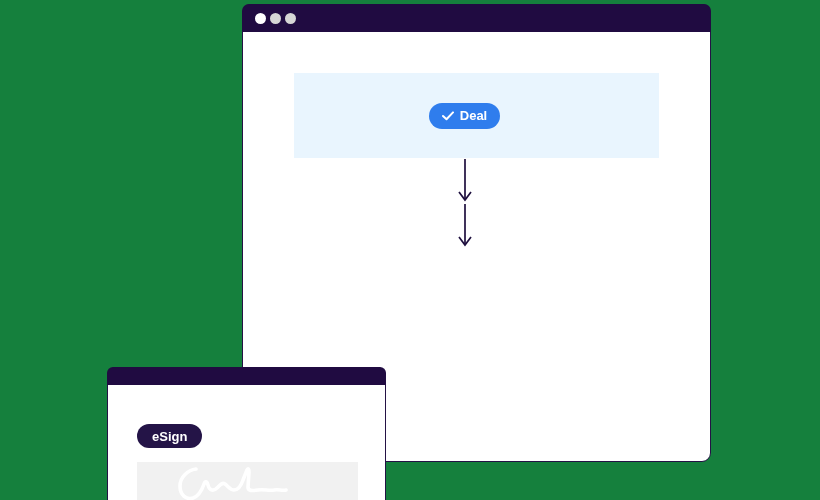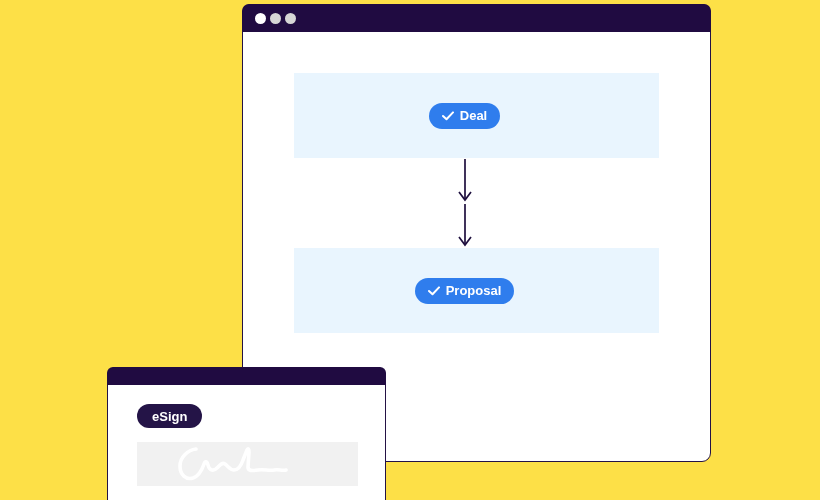--- a/index.html
+++ b/index.html
@@ -1,18 +1,18 @@
 <!DOCTYPE html>
 <html><head>
 <meta charset="utf-8">
 <style>
   html,body{margin:0;padding:0;}
   .canvas{
     position:relative;width:820px;height:500px;overflow:hidden;
-    background:#fde047;
+    background:#15803d;
     font-family:"Liberation Sans", sans-serif;
   }
   .window{position:absolute;border-radius:9px;background:#ffffff;
     border:1.5px solid #241245;box-sizing:border-box;}
   .titlebar{background:#200b41;display:flex;align-items:center;
     border-radius:7px 7px 0 0;margin:-1px -1px 0 -1px;}
   .main-window{left:242px;top:4px;width:469px;height:458px;}
   .main-window .titlebar{height:28px;padding-left:13px;gap:4px;}
   .dot{width:11px;height:11px;border-radius:50%;display:inline-block;}
   .dot1{background:#ffffff;}
@@ -26,21 +26,21 @@
     padding:0 13px;border:none;border-radius:13px;background:#2f7ded;
     color:#ffffff;font-size:13px;font-weight:bold;cursor:pointer;
     font-family:"Liberation Sans", sans-serif;}
   .arrow-gap{height:45px;display:flex;align-items:center;justify-content:center;}
   .arrow-gap svg{transform:translateX(-12px);display:block;}
   .esign-window{left:107px;top:367px;width:279px;height:160px;}
   .esign-window .titlebar{height:18px;border-radius:6px 6px 0 0;}
   .esign-body{padding:19px 0 0 29px;}
   .esign-badge{display:inline-flex;align-items:center;justify-content:center;
     height:24px;padding:0 15px;border-radius:13px;background:#241447;
-    color:#ffffff;font-size:13px;font-weight:bold;}
+    color:#ffffff;font-size:13px;font-weight:bold;margin-top:20px;}
   .sig-box{margin-top:14px;width:221px;height:44px;background:#f1f1f1;
     display:flex;align-items:center;justify-content:center;}
   .sig-box svg{display:block;}
 </style>
 </head>
 <body>
 
 <div class="canvas">
 
   <div class="window main-window">
@@ -70,30 +70,20 @@
       </div>
 
 
       <div class="arrow-gap">
         <svg width="16" height="45" viewBox="0 0 16 45">
           <line x1="8" y1="1" x2="8" y2="41" stroke="#1e0f3e" stroke-width="1.7"></line>
           <polyline points="2,34 8,42 14,34" fill="none" stroke="#1e0f3e" stroke-width="1.7"></polyline>
         </svg>
       </div>
 
-      <div class="band">
-        <span class="band-inner">
-          <button class="pill">
-            <svg width="12" height="10" viewBox="0 0 12 10">
-              <polyline points="1,5 4.5,8.3 11,1.4" fill="none" stroke="#ffffff" stroke-width="2" stroke-linecap="round" stroke-linejoin="round"></polyline>
-            </svg>
-            <span>Proposal</span>
-          </button>
-        </span>
-      </div>
 
     </div>
   </div>
 
   <div class="window esign-window">
     <div class="titlebar"></div>
     <div class="esign-body">
       <span class="esign-badge">
         <span>eSign</span>
       </span>

